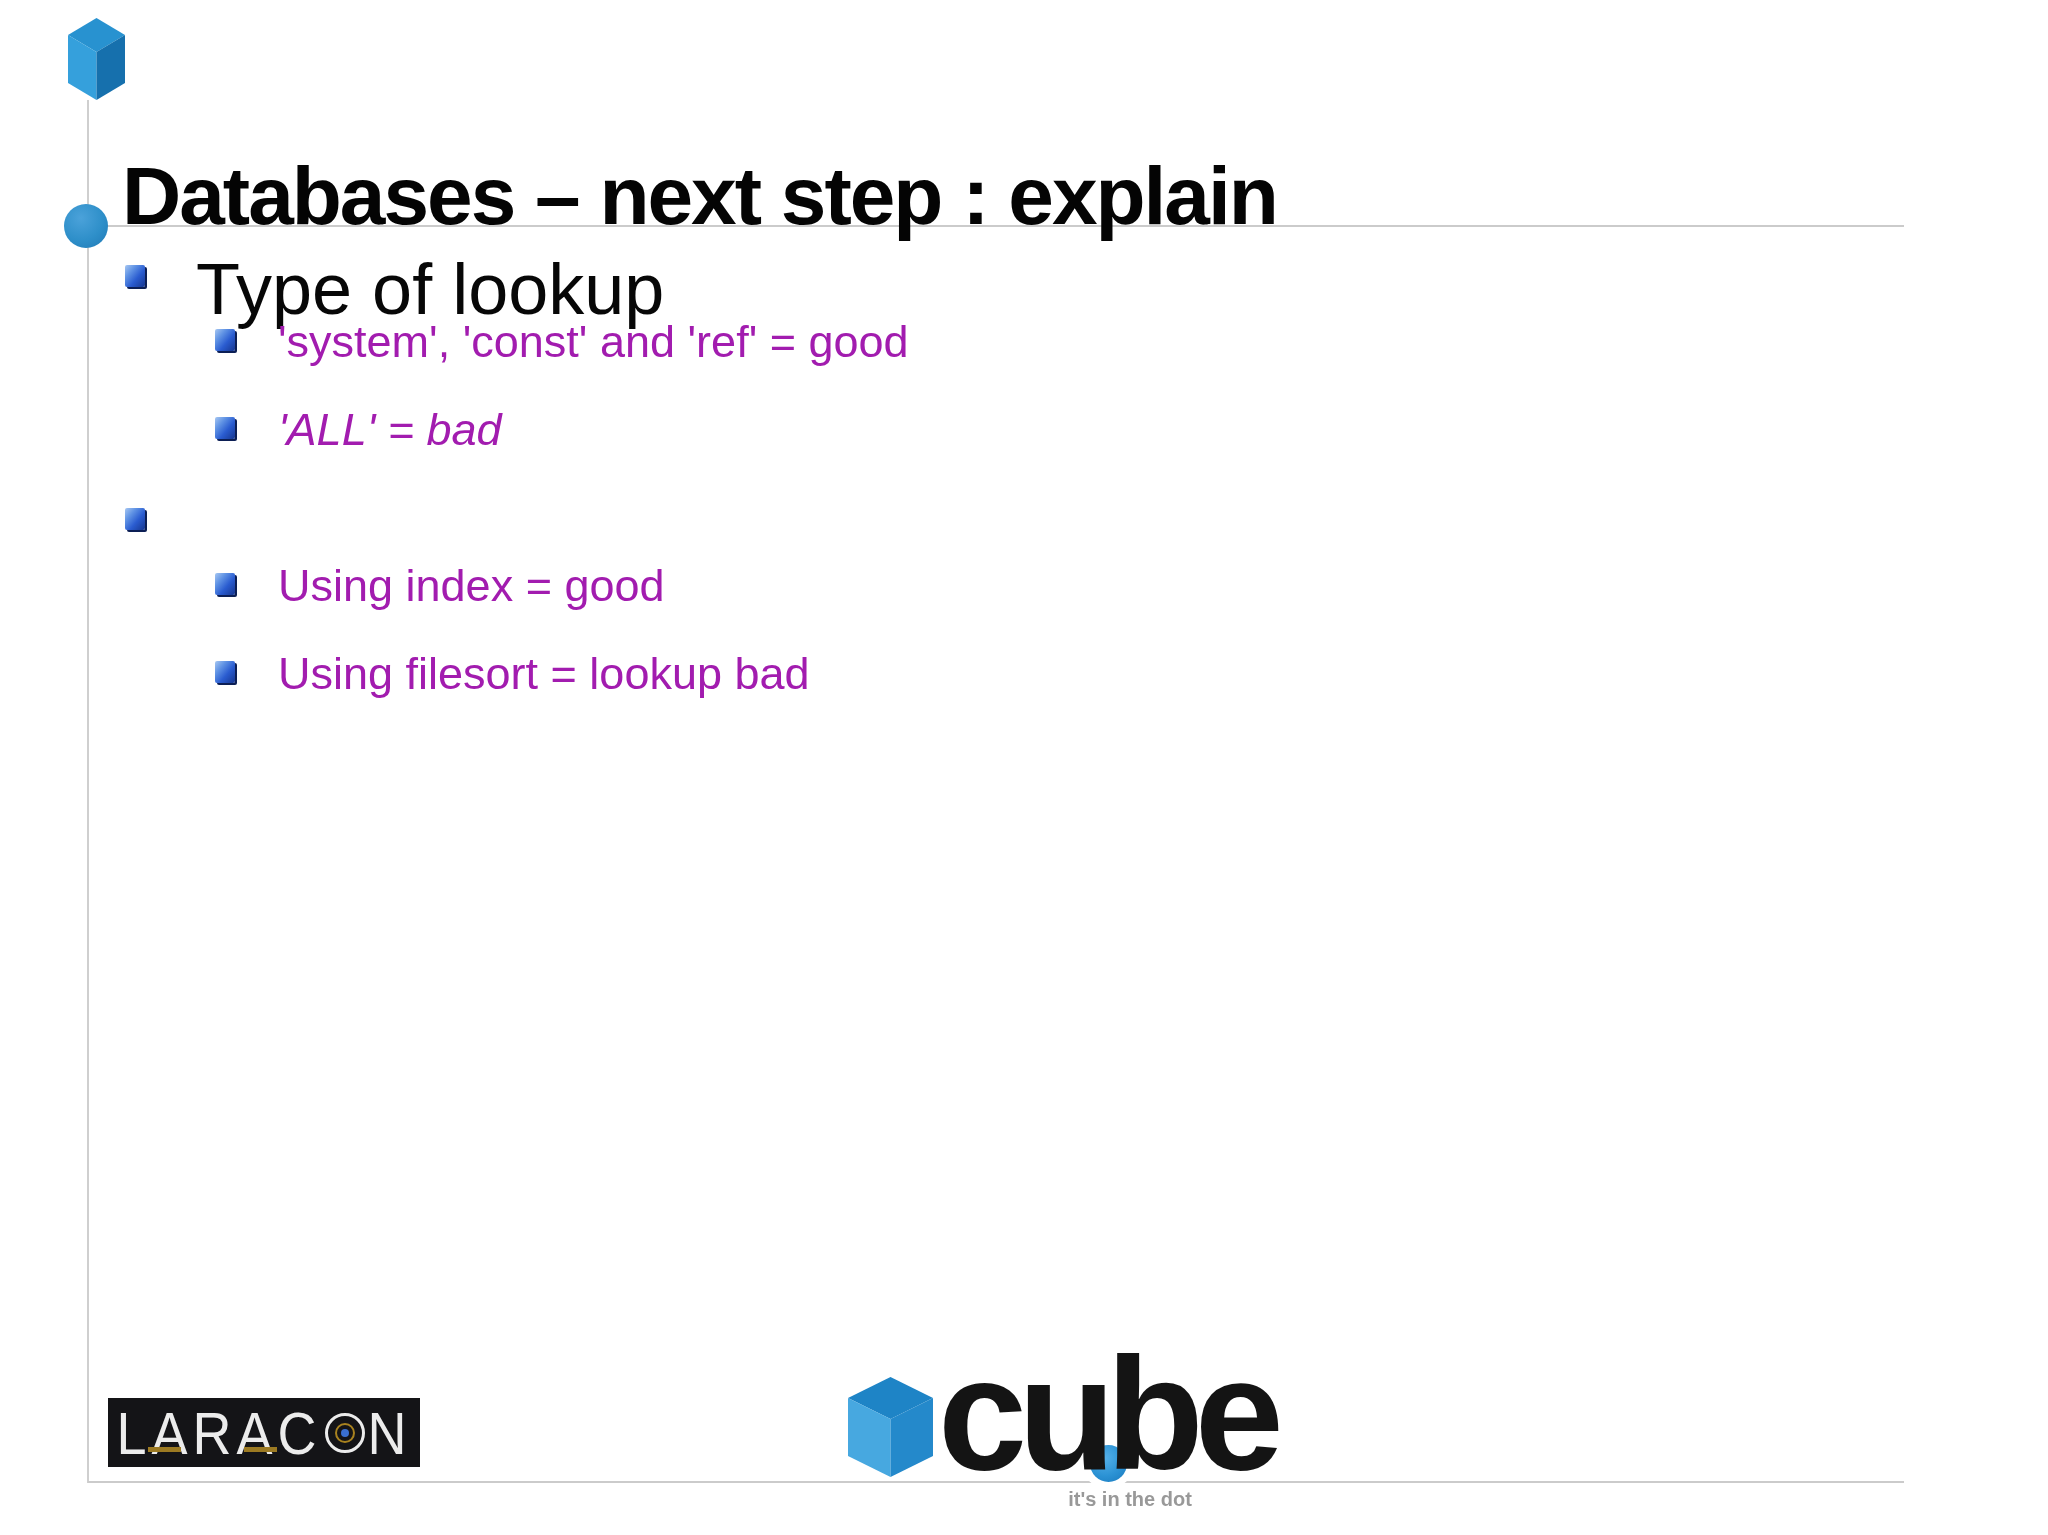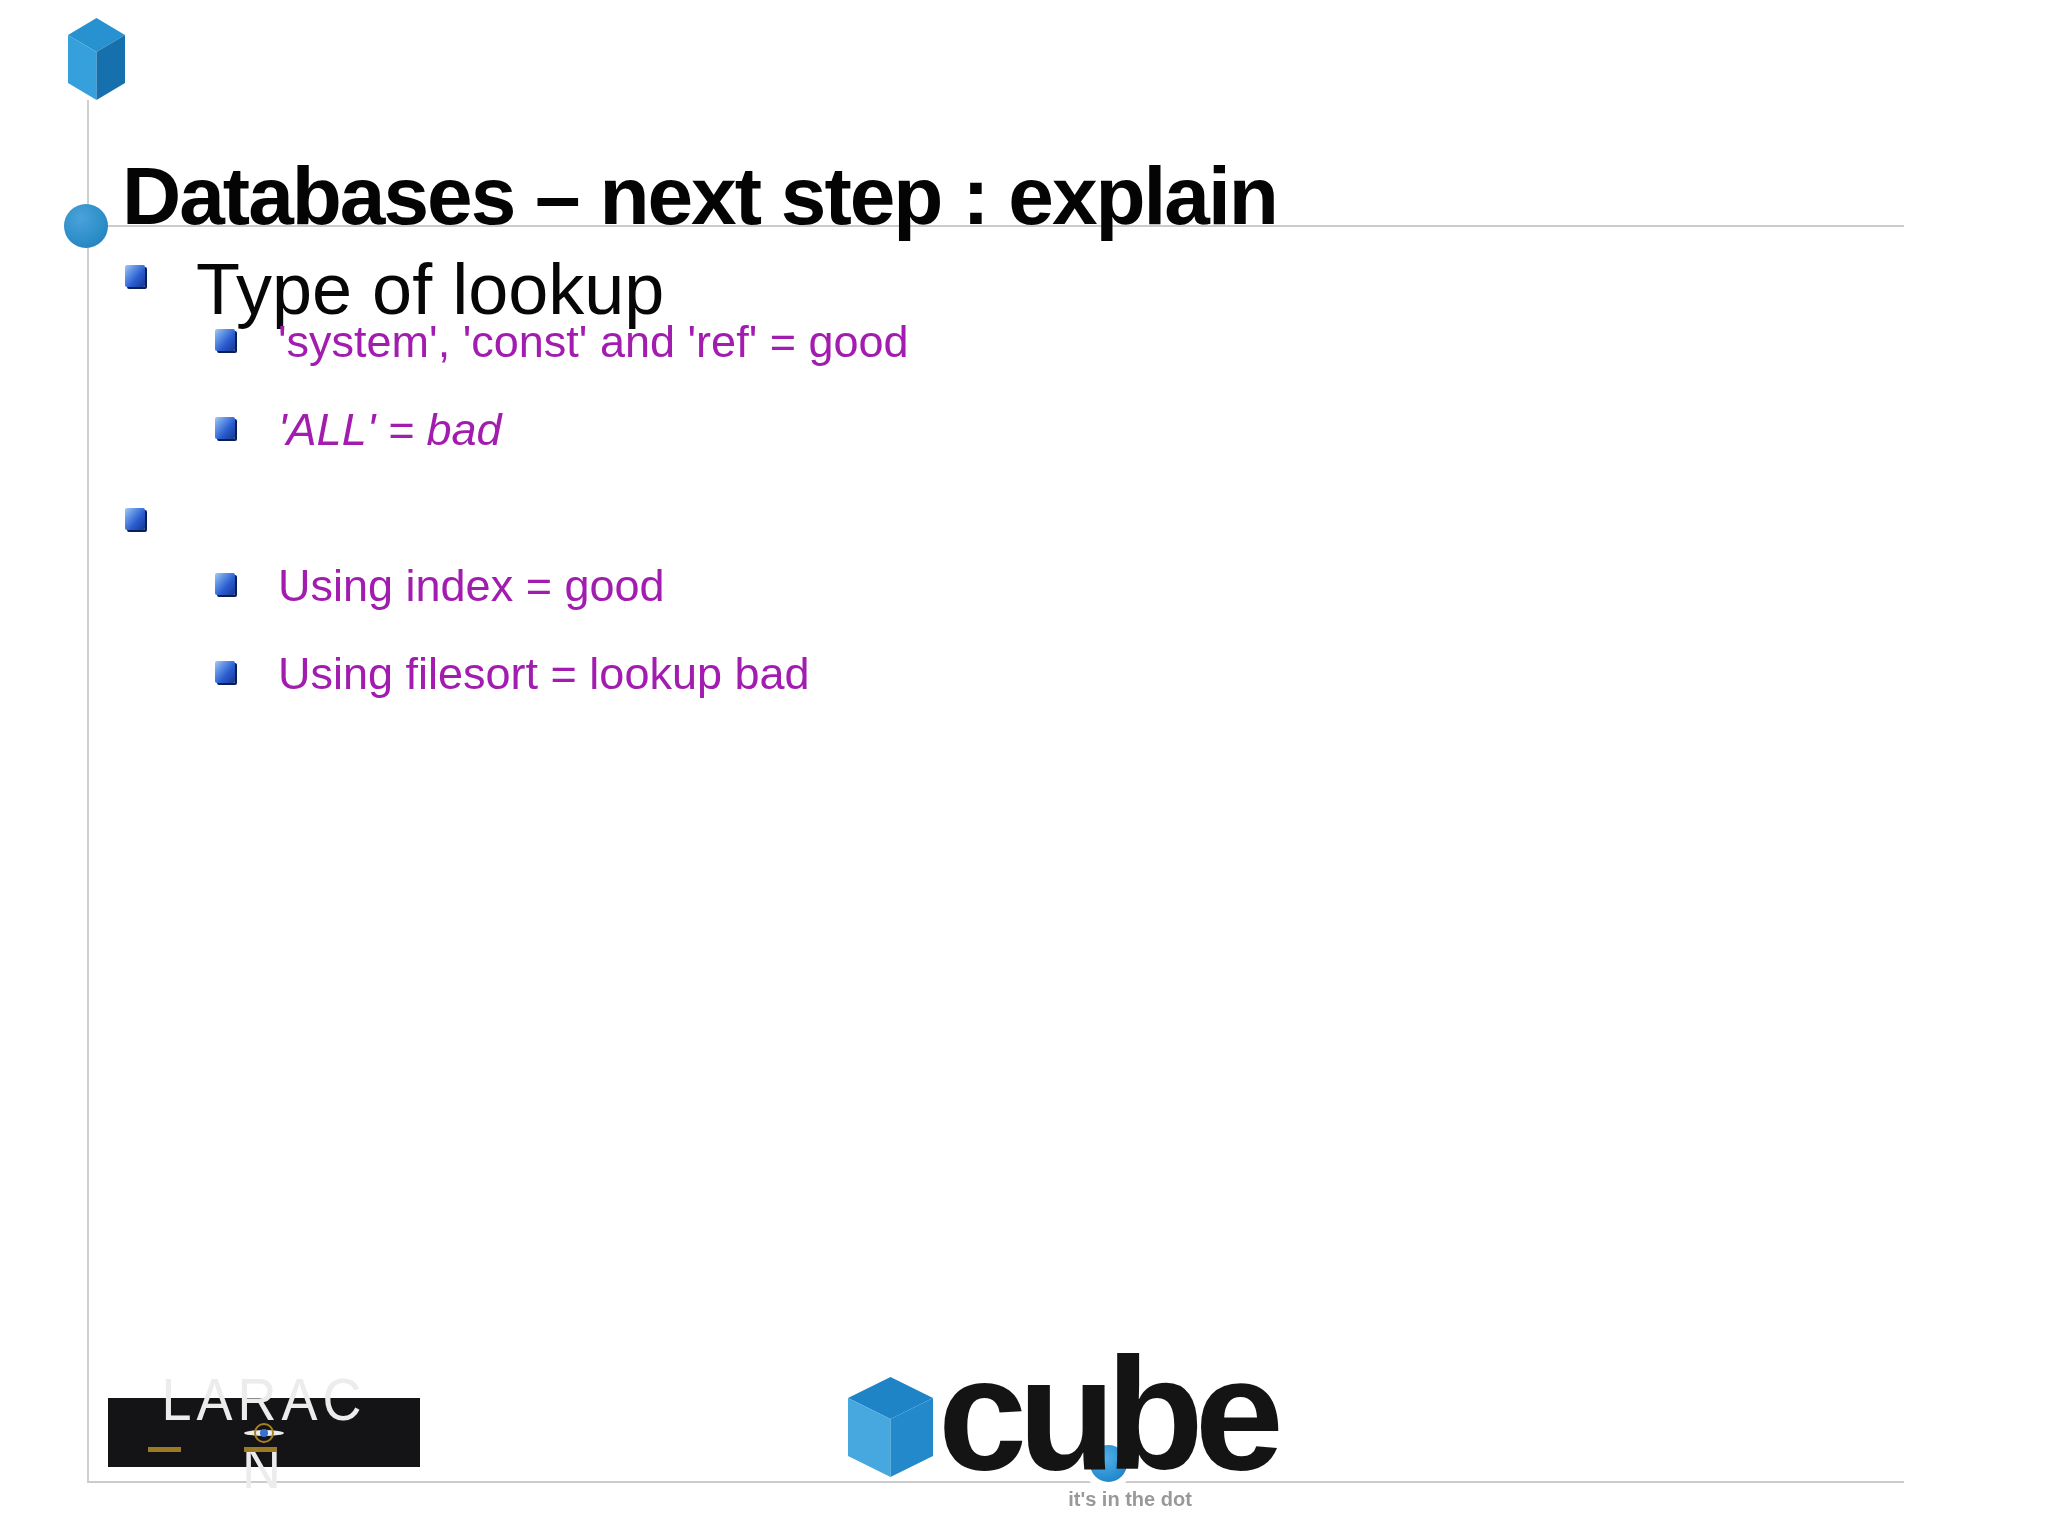--- a/index.html
+++ b/index.html
@@ -45,21 +45,20 @@
   }
   .lvl1{position:absolute;font-size:72px;color:#070707;white-space:nowrap;}
   .lvl2{position:absolute;font-size:45px;color:#a21caf;white-space:nowrap;}
   
   .laracon{
     position:absolute;left:108px;top:1398px;width:312px;height:69px;
     background:#141417;
     display:flex;align-items:center;justify-content:center;
     color:#ececec;font-size:54px;letter-spacing:5px;font-weight:normal;
     z-index:2;
-    flex-direction:column;
   }
   .laracon .txt{transform:scaleY(1.08);}
   .laracon-o{
     position:relative;display:inline-block;width:40px;height:40px;margin:0 3px;
     border:3px solid #ececec;border-radius:50%;box-sizing:border-box;
   }
   .laracon-o .gold-ring{
     position:absolute;left:50%;top:50%;width:20px;height:20px;margin:-10px 0 0 -10px;
     border:2px solid #a8821f;border-radius:50%;box-sizing:border-box;
   }

